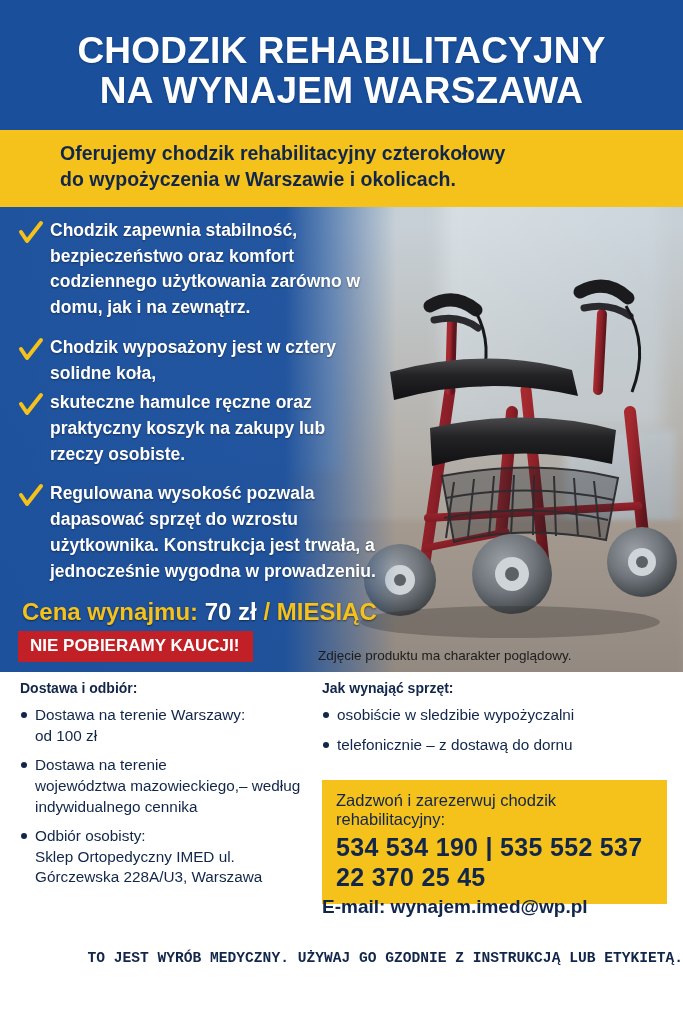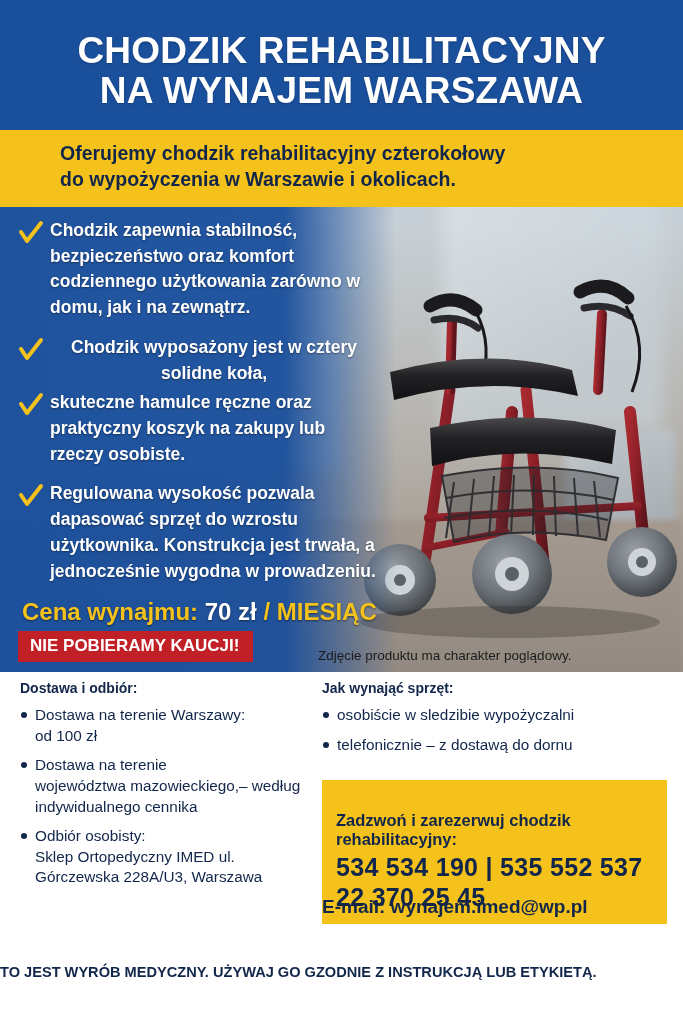--- a/index.html
+++ b/index.html
@@ -112,21 +112,21 @@
     margin-top: 2px;
   }
   .check svg { display: block; }
   .bullet p {
     color: #ffffff;
     font-size: 17.5px;
     font-weight: bold;
     line-height: 1.47;
     text-shadow: 0 1px 2px rgba(0,0,0,.4);
   }
-  .bullet-2 { margin-bottom: 4px; text-align: center; }
+  .bullet-2 { margin-bottom: 4px; }
   .bullet-2b { margin-bottom: 14px; justify-content: center; }
 
   
   .price {
     position: absolute; left: 22px; top: 598px;
     color: #f5c21b;
     font-size: 24px; font-weight: bold;
     text-shadow: 0 1px 2px rgba(0,0,0,.5);
   }
   .price .amount { color: #ffffff; }
@@ -179,48 +179,48 @@
   }
   .li .sub { display: block; }
 
   .contact-box {
     position: absolute; left: 322px; top: 108px; width: 345px;
     background: #f5c21b;
     padding: 11px 14px 12px 14px;
   }
   .contact-box .ct-title {
     color: #11264a;
-    font-size: 16.5px; font-weight: bold;
+    font-size: 16.5px; font-weight: normal;
     margin-bottom: 4px;
-    margin-top: 20px;
   }
   .contact-box .phones {
     color: #11264a;
     font-size: 25px; font-weight: bold;
     line-height: 1.18;
     letter-spacing: .3px;
   }
   .email {
     position: absolute; left: 322px; top: 224px;
     color: #11264a;
     font-size: 19px; font-weight: bold; text-align: right;
   }
 
   
   .footer {
     position: absolute; left: 0; bottom: 0; width: 100%; height: 80px;
     background: #ffffff;
     border-top: 0;
   }
   .footer p {
-    position: absolute; left: 0; right: 0; top: 20px;
-    text-align: left;
+    position: absolute; left: 0; right: 0; top: 6px;
+    text-align: right;
     color: #11264a;
     font-size: 14.6px;
     font-weight: bold;
+    font-family: Liberation Mono, monospace;
   }
 
   
   .walker { position: absolute; left: 330px; top: 262px; width: 350px; height: 390px; }
 </style>
 </head>
 <body>
 
 <div id="poster">
 

